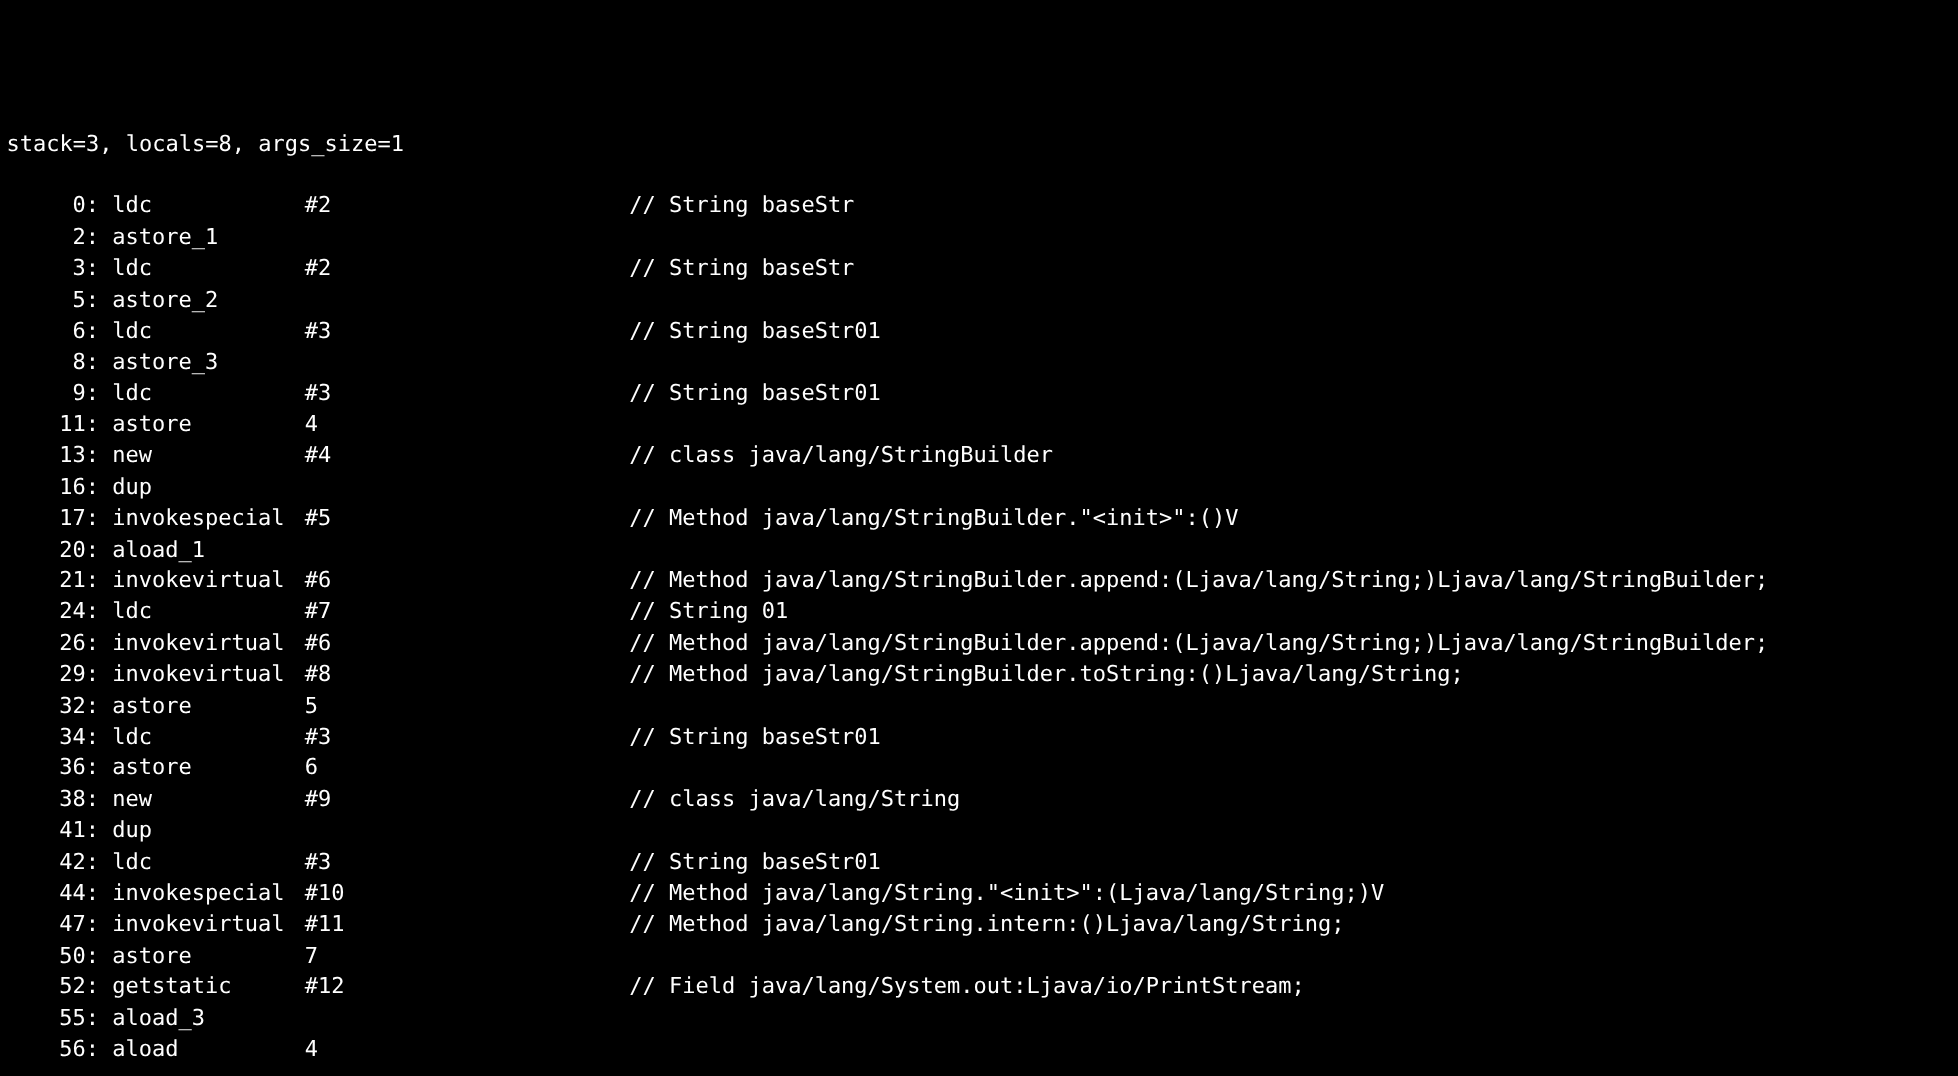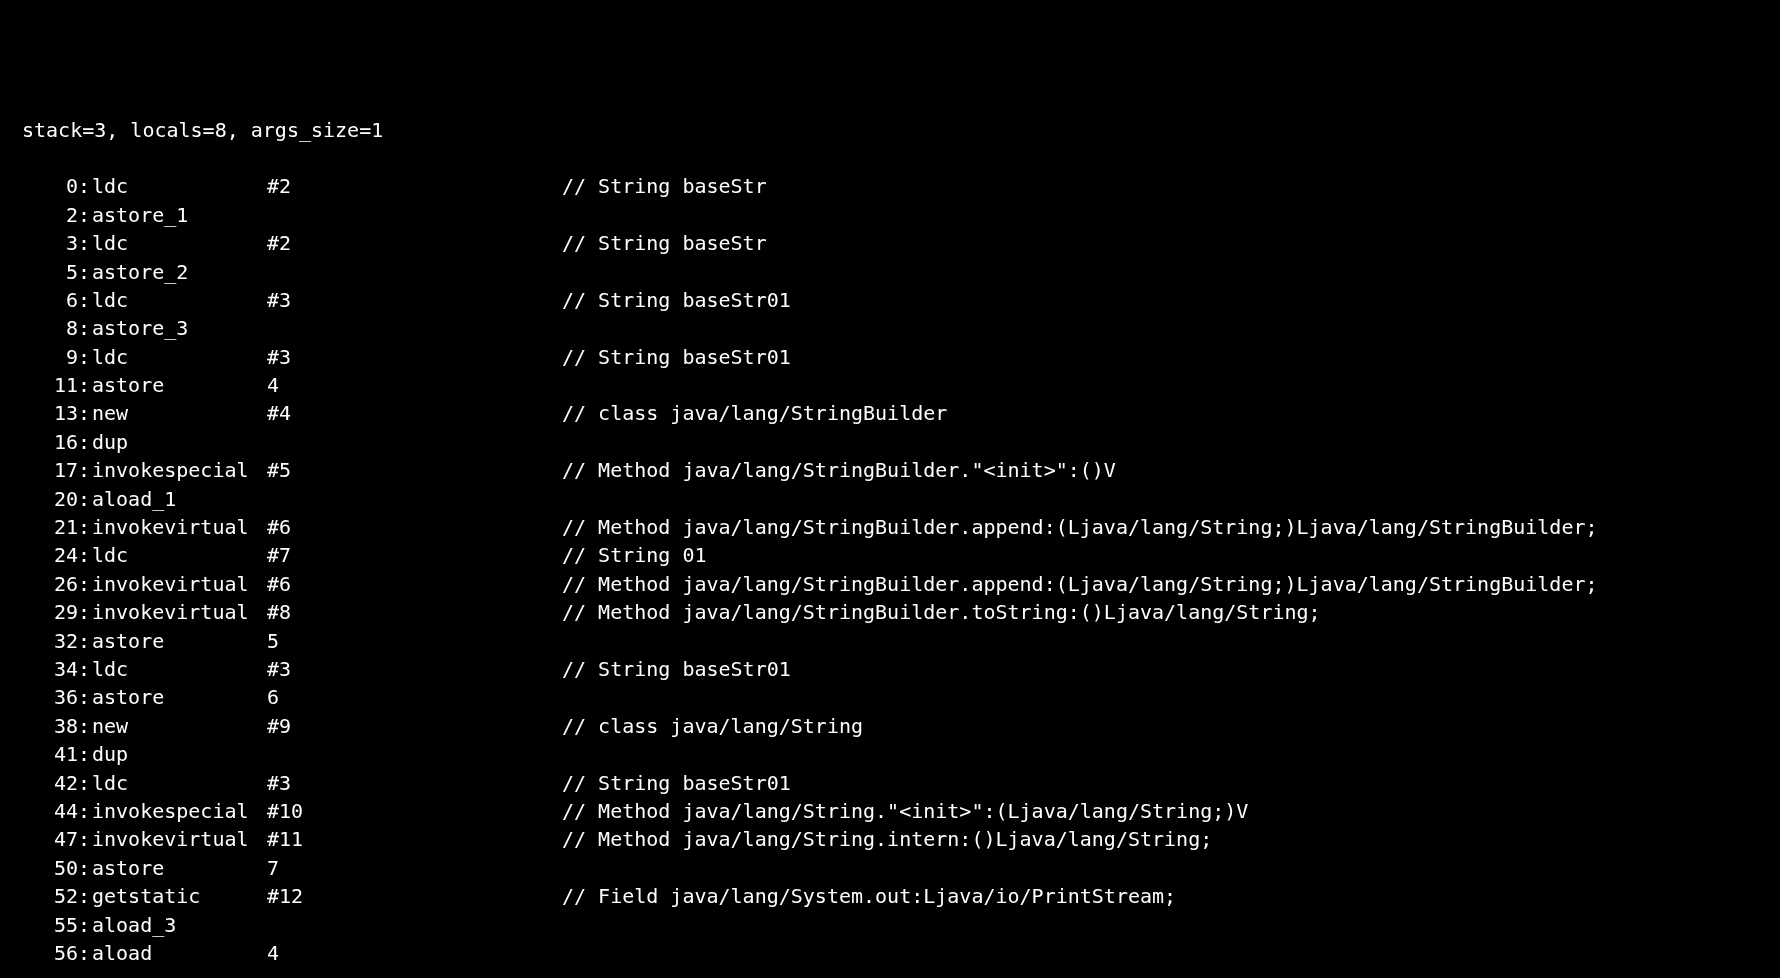--- a/index.html
+++ b/index.html
@@ -12,38 +12,38 @@
       color: #ffffff;
       font-family: "Menlo", "Monaco", "Consolas", monospace;
       font-size: 20px;
       line-height: 1.42;
       padding: 2px 0 0 6px;
       white-space: pre;
       overflow-x: auto;
     }
     .header {
       display: block;
-      margin-left: 16px;
     }
     .instruction-line {
       display: flex;
     }
     .addr {
       display: inline-block;
       width: 72px;
       text-align: right;
       padding-right: 0;
     }
     .colon {
       display: inline-block;
       width: 14px;
     }
     .opcode {
       display: inline-block;
       width: 175px;
+      margin-left: 10px;
     }
     .operand {
       display: inline-block;
       width: 295px;
     }
     .comment {
       display: inline-block;
     }
   </style>
 </head>

